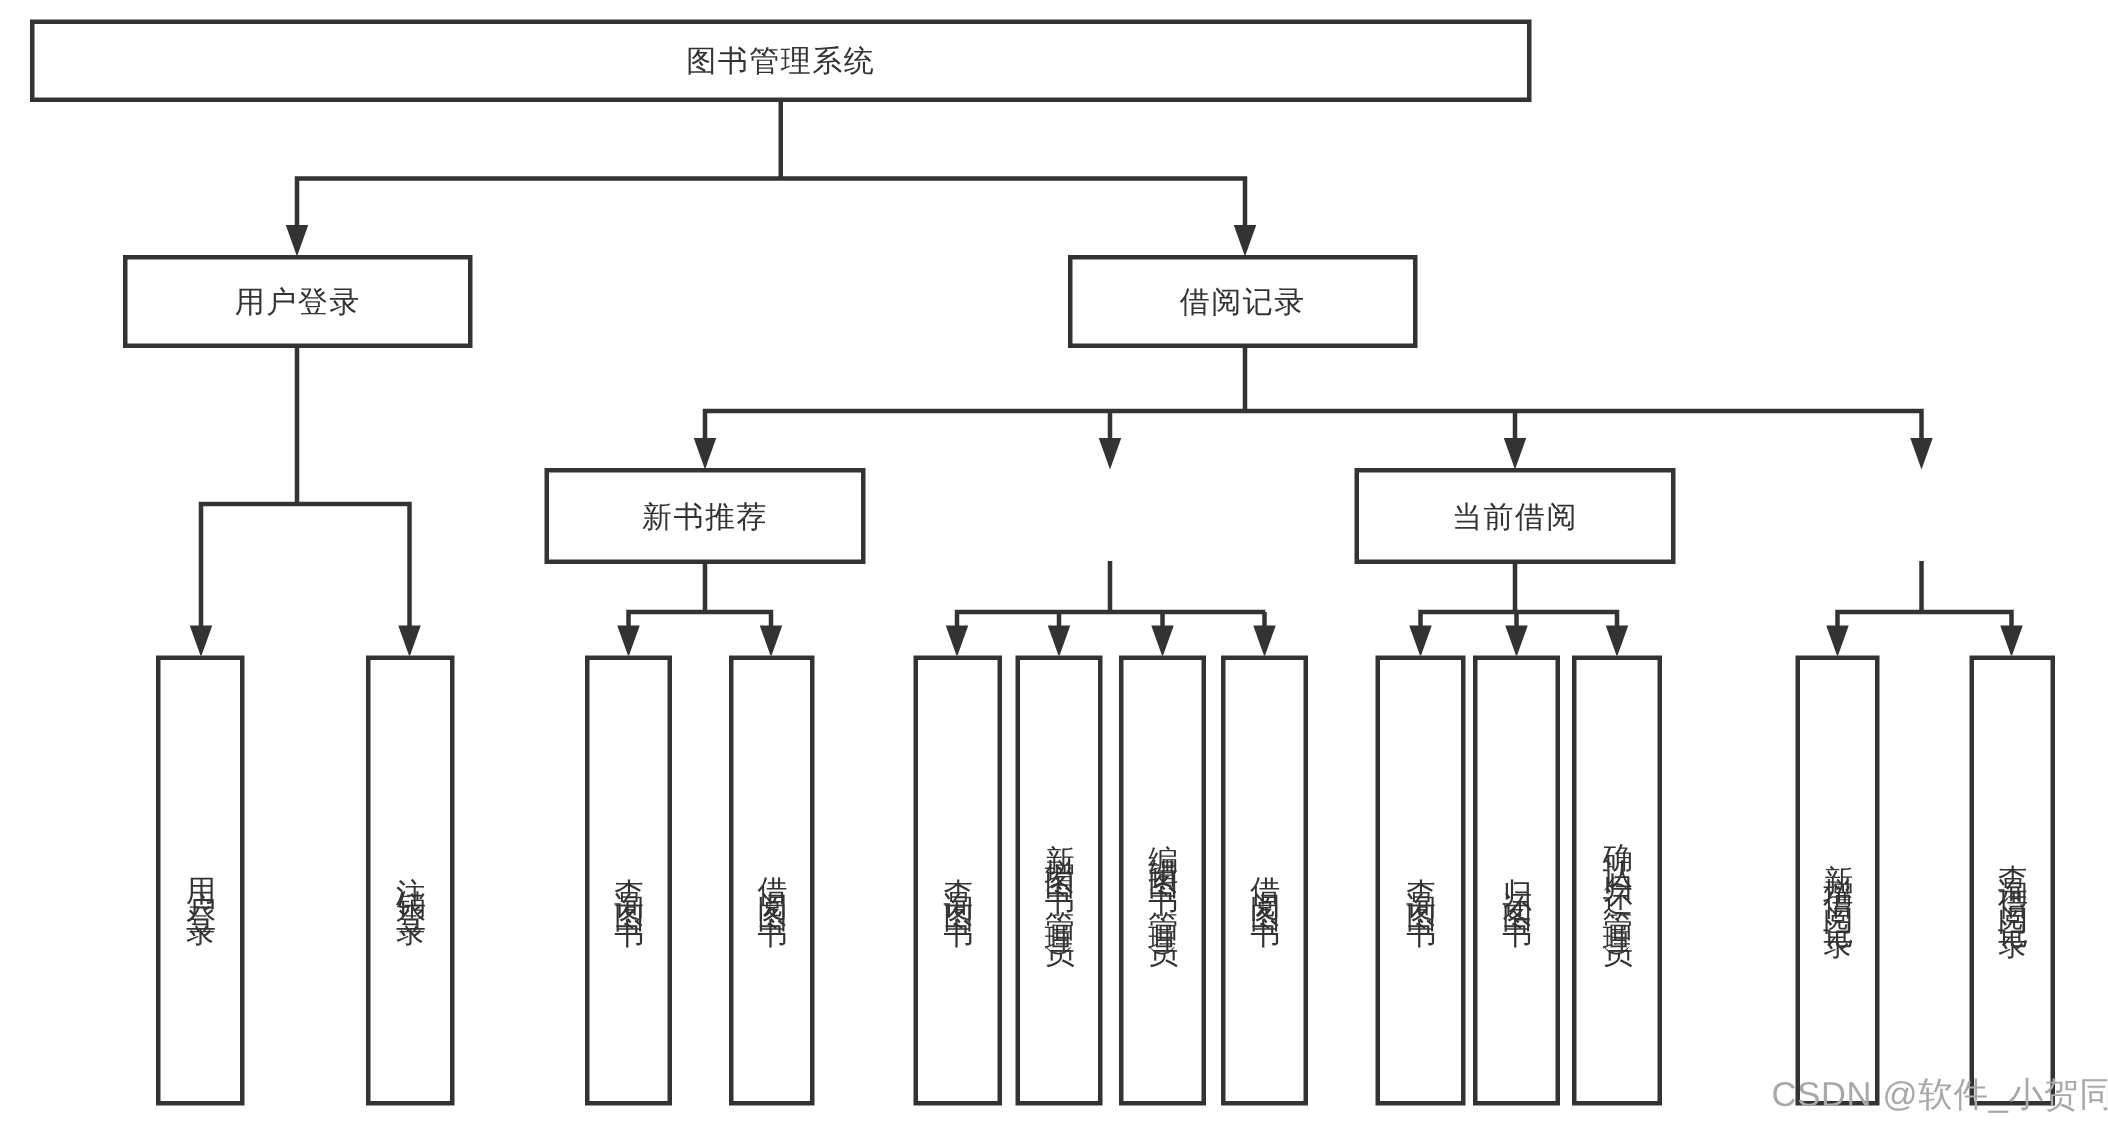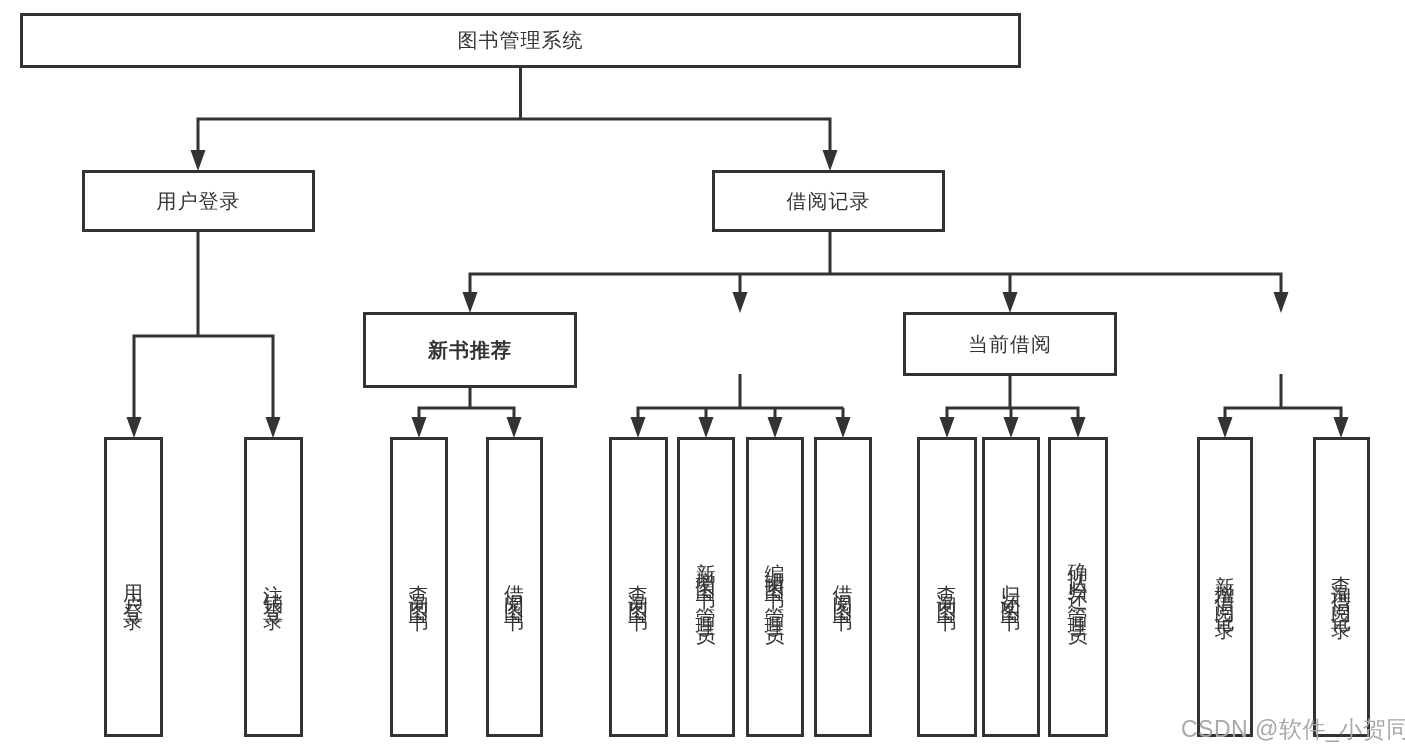--- a/index.html
+++ b/index.html
@@ -119,21 +119,21 @@
     <span>图书管理系统</span>
   </div>
 
   <div class="node h-node" style="left:82px; top:170px; width:233px; height:62px;">
     <span>用户登录</span>
   </div>
   <div class="node h-node" style="left:712px; top:170px; width:233px; height:62px;">
     <span>借阅记录</span>
   </div>
 
-  <div class="node h-node" style="left:363px; top:312px; width:214px; height:76px;font-weight:bold;">
+  <div class="node h-node" style="left:363px; top:312px; width:214px; height:64px;">
     <span>新书推荐</span>
   </div>
   <div class="node h-node" style="left:903px; top:312px; width:214px; height:64px;">
     <span>当前借阅</span>
   </div>
 
   <div class="node v-node" style="left:104px; top:437px; width:59px; height:300px;">
     <span class="v-text">用户登录</span>
   </div>
   <div class="node v-node" style="left:244px; top:437px; width:59px; height:300px;">

